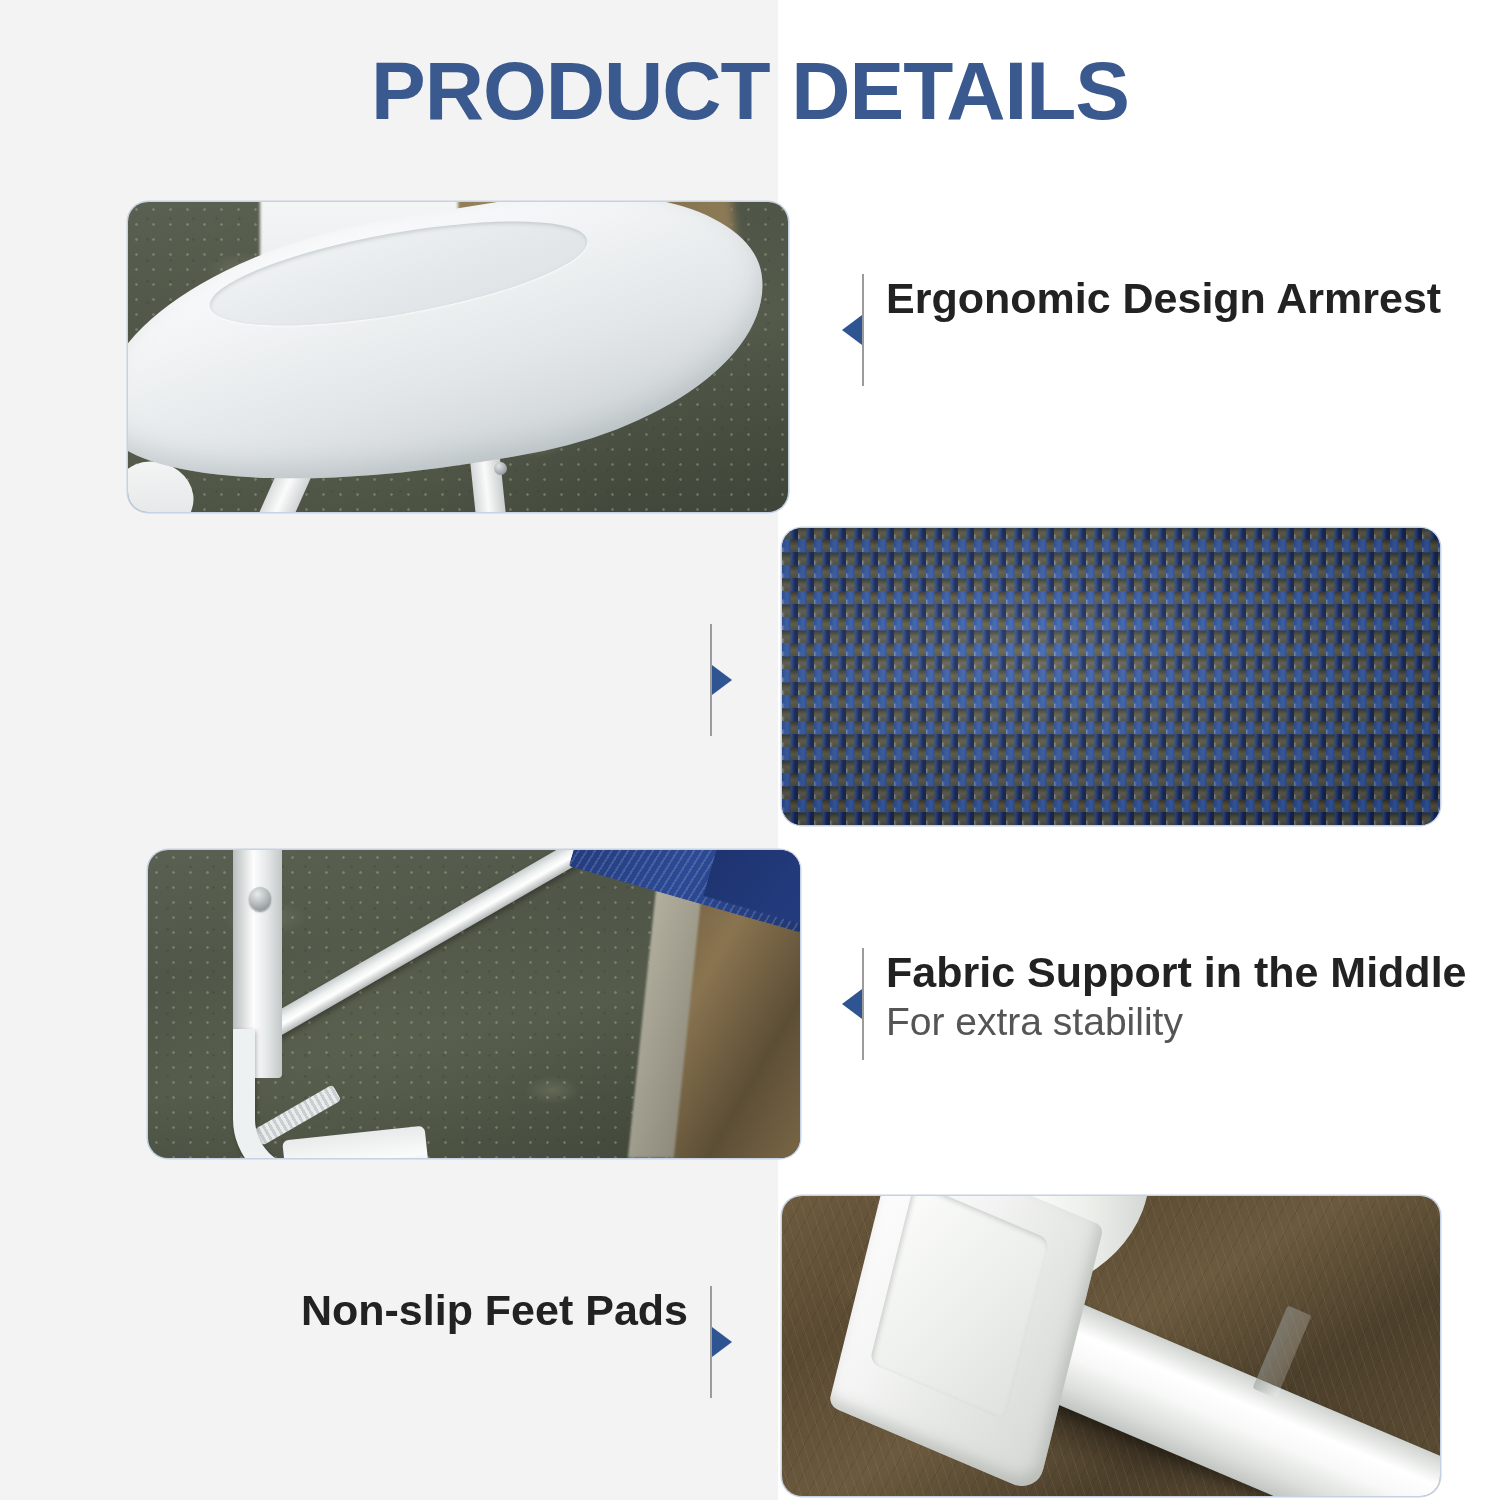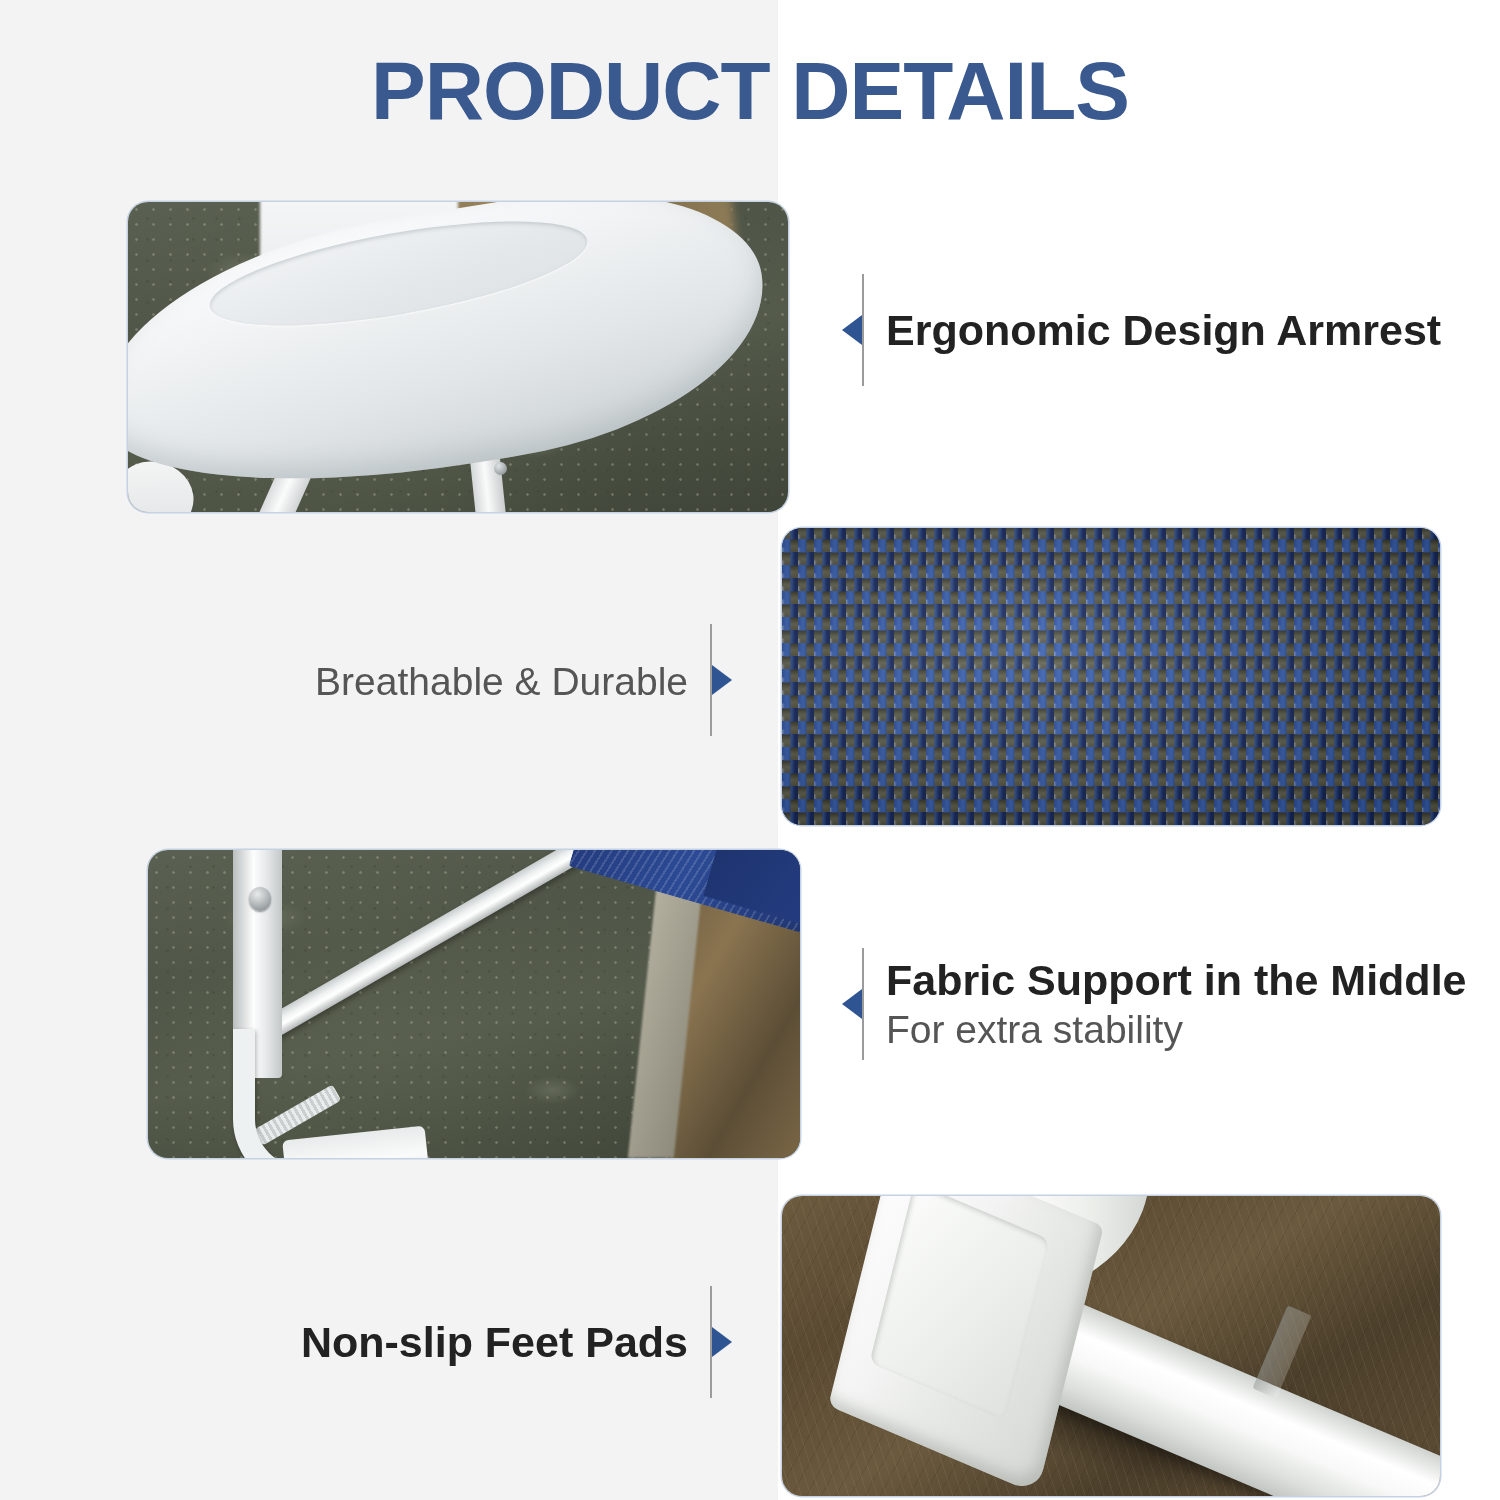--- a/index.html
+++ b/index.html
@@ -276,21 +276,21 @@
     border-radius:3px;
   }
   #panel-feet .shadow-under {
     position:absolute; left:8%; top:56%; width:70%; height:30%;
     background:radial-gradient(ellipse at center, rgba(0,0,0,.45), transparent 70%);
     filter:blur(6px);
     transform:rotate(20deg);
   }
 
   
-  .callout { position:absolute; z-index:7; display:flex; align-items:center; }
+  .callout { position:absolute; z-index:7; display:flex; }
   .callout-right { flex-direction:row; }       
   .callout-left  { flex-direction:row; }       
 
   .divider {
     width:2px; background:#9b9b9b; flex:0 0 auto;
   }
   .tri {
     width:0; height:0; flex:0 0 auto;
     border-top:15px solid transparent;
     border-bottom:15px solid transparent;
@@ -378,21 +378,20 @@
     <span class="tri tri-left"></span>
     <span class="divider" style="height:112px;"></span>
   </div>
   <div class="ctext text-right-side">
     <div class="headline">Ergonomic Design Armrest</div>
   </div>
 </div>
 
 <div class="callout callout-left" id="callout-fabric">
   <div class="ctext text-left-side">
-    <div class="sub">Breathable &amp; Durable</div>
   </div>
   <div class="marker-group">
     <span class="divider" style="height:112px;"></span>
     <span class="tri tri-right"></span>
   </div>
 </div>
 
 <div class="callout callout-right" id="callout-support">
   <div class="marker-group">
     <span class="tri tri-left"></span>

